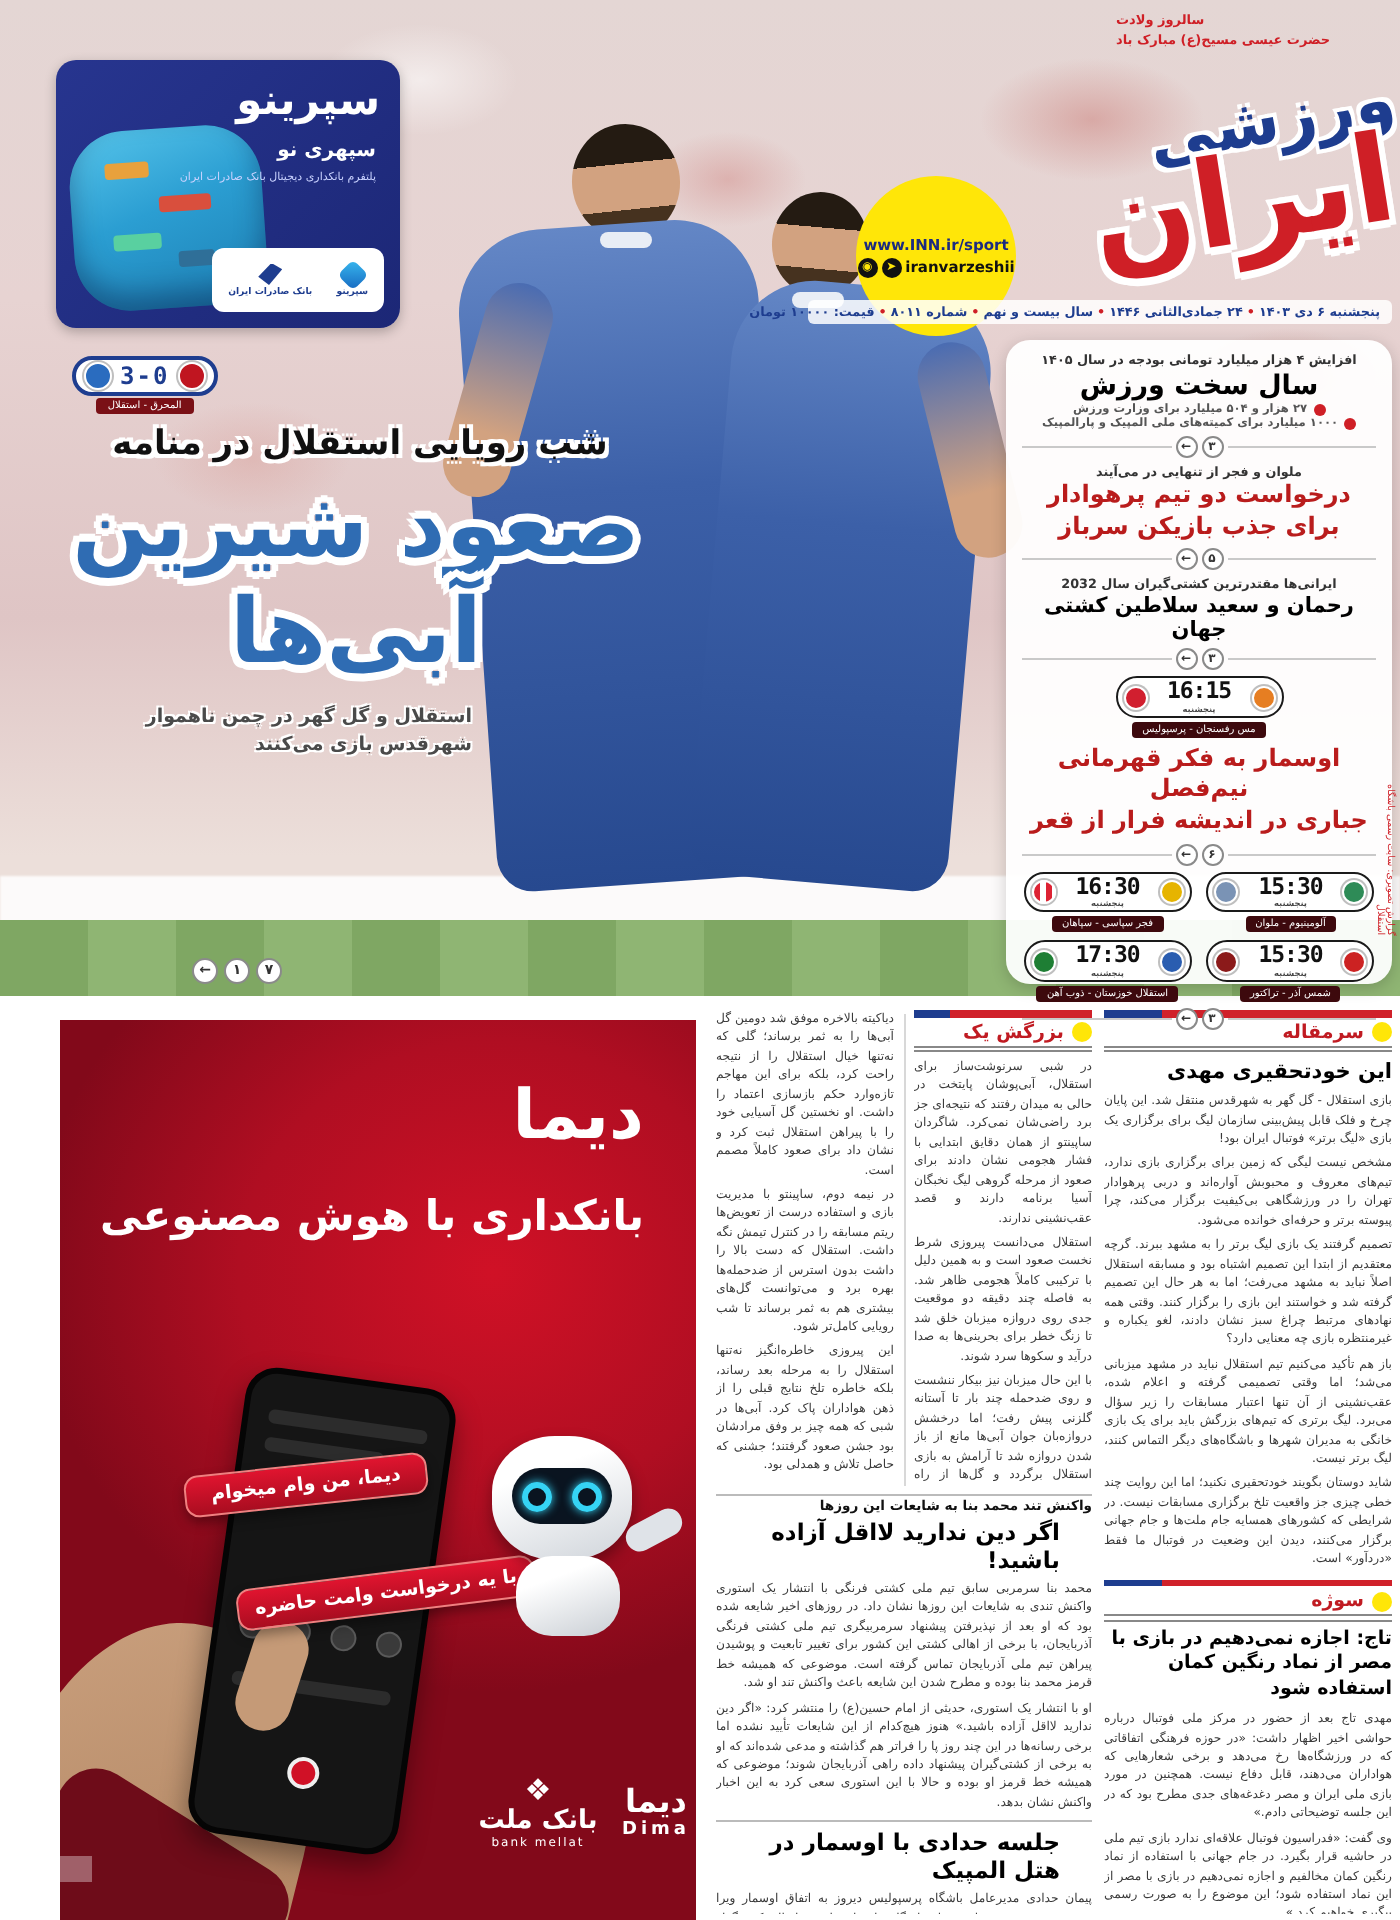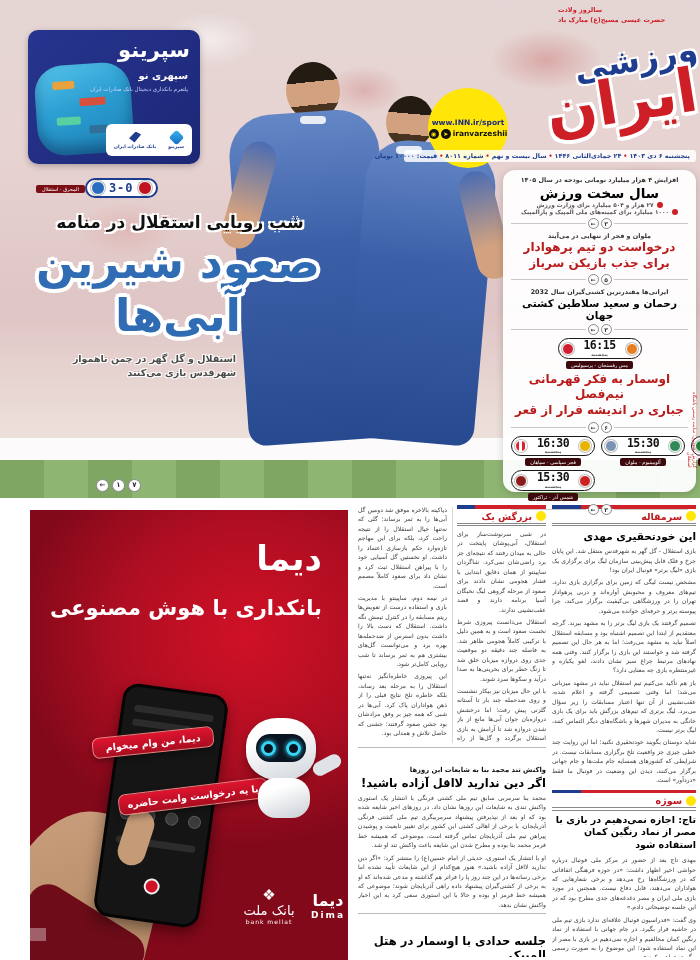--- a/index.html
+++ b/index.html
@@ -54,21 +54,21 @@
 .promo-sub{position:absolute;right:12px;top:40px;color:#fff;font-size:10px;font-weight:bold}
 .promo-tag{position:absolute;right:12px;top:56px;color:#c9d2ff;font-size:5.5px}
 .promo-pill{position:absolute;right:8px;bottom:8px;width:86px;height:32px;background:#fff;border-radius:6px;
  display:flex;align-items:center;justify-content:space-around;padding:2px}
 .ppart{display:flex;flex-direction:column;align-items:center;gap:1px}
 .gem{width:11px;height:11px;border-radius:3px;transform:rotate(45deg);
  background:linear-gradient(135deg,#39b9ef,#1668c0)}
 .sader{width:12px;height:11px;background:#1e3d8f;clip-path:polygon(0 62%,55% 0,100% 28%,45% 100%)}
 .pcap{font-size:4.6px;color:#1e3d8f;font-weight:bold;white-space:nowrap}
 
-.scorewrap{position:absolute;left:36px;top:178px;z-index:4;display:flex;flex-direction:row;align-items:center}
+.scorewrap{position:absolute;left:36px;top:178px;z-index:4;display:flex;flex-direction:column;align-items:center}
 .scorepill{display:flex;align-items:center;gap:4px;background:#fff;border:2px solid #1e3d8f;border-radius:13px;
  padding:1px 4px;direction:ltr}
 .tlogo{width:14px;height:14px;border-radius:50%;border:1.5px solid #fff;box-shadow:0 0 0 1px rgba(0,0,0,.25);background:var(--c,#888)}
 .score{font-family:"DejaVu Sans Mono",monospace;font-size:12px;font-weight:bold;color:#1e3d8f;letter-spacing:1px;direction:ltr}
 .scorecap{margin-top:1px;background:#7a1016;color:#fff;font-size:5px;padding:1px 6px;border-radius:2px;white-space:nowrap}
 .kicker1{position:absolute;left:30px;top:212px;width:300px;font-size:17px;font-weight:900;color:#111;text-align:center;z-index:3;
  text-shadow:-2px -2px 0 #fff,2px -2px 0 #fff,-2px 2px 0 #fff,2px 2px 0 #fff}
 .bighead{position:absolute;left:18px;top:236px;width:320px;text-align:center;color:#2f6cb3;font-weight:900;
  font-size:45px;line-height:1.18;z-index:3;
  text-shadow:-3px -3px 0 #fff,3px -3px 0 #fff,-3px 3px 0 #fff,3px 3px 0 #fff,0 4px 0 #fff,4px 0 0 #fff,-4px 0 0 #fff,0 -4px 0 #fff}
@@ -95,38 +95,38 @@
 .pref .ln{flex:1;height:1px;background:#c9c9c9}
 .pref .pcirc{width:11px;height:11px;font-size:6px;line-height:9px}
 .fixwrap{display:flex;flex-direction:column;align-items:center}
 .pill{display:flex;align-items:center;justify-content:space-between;gap:3px;direction:ltr;background:#fff;
  border:1.6px solid #1a1a1a;border-radius:13px;padding:1px 3px;min-width:84px}
 .pill .tlogo{width:12px;height:12px;border-width:1px}
 .tb{display:flex;flex-direction:column;align-items:center;line-height:1}
 .time{font-family:"DejaVu Sans Mono",monospace;font-size:11.5px;font-weight:bold;color:#111;letter-spacing:-.5px}
 .day{font-size:4.2px;color:#444;font-weight:bold;margin-top:1px}
 .chip{margin-top:2px;background:#3d090d;color:#fff;font-size:5px;padding:1px 5px;border-radius:2px;white-space:nowrap}
-.fgrid{display:grid;grid-template-columns:1fr 1fr 1fr;gap:4px 6px;direction:ltr;justify-items:center;margin-top:3px}
+.fgrid{display:grid;grid-template-columns:1fr 1fr;gap:4px 6px;direction:ltr;justify-items:center;margin-top:3px}
 .fcell{display:flex;flex-direction:column;align-items:center}
 
 .secbar{height:3.5px;background:linear-gradient(90deg,#1e3d8f 0 20%,#d0212a 20%);margin-bottom:2px}
 .seclabel{display:flex;align-items:center;gap:4px;margin:1px 0}
 .seclabel .ydot{width:10px;height:10px;border-radius:50%;background:#ffe608;flex:0 0 auto}
 .seclabel .lt{font-size:9.5px;font-weight:900;color:#c01b22}
 .rules{border-top:1px solid #888;margin-top:1px}
 .rules2{border-top:1px solid #888;margin:1.5px 0 3px}
 
 .mid{position:absolute;left:358px;top:505px;width:188px;height:452px;overflow:hidden}
 .cols{display:flex;gap:0;height:238px;overflow:hidden}
 .col{width:89px;overflow:hidden}
 .colsep{width:1px;background:#d8d8d8;margin:2px 4.5px 0}
 p.bd{font-size:6.1px;line-height:1.55;color:#3a3a3a;text-align:justify;margin-bottom:3px}
-.sec{border-top:1px solid #bbb;margin-top:4px;padding-top:18px}
+.sec{border-top:1px solid #bbb;margin-top:4px;padding-top:1px}
 .sk{font-size:6.8px;font-weight:900;color:#111}
-.sh{font-size:11.5px;font-weight:900;color:#000;margin:2px 0 3px}
+.sh{font-size:11.5px;font-weight:900;color:#000;margin:2px 16px 3px}
 
 .opin{position:absolute;left:552px;top:505px;width:144px;height:452px;overflow:hidden}
 .author{display:flex;align-items:center;gap:5px;padding:3px 0;border-bottom:1px solid #bbb;margin-bottom:3px}
 .aph{width:24px;height:24px;border-radius:50%;background:#ffe608;position:relative;overflow:hidden;flex:0 0 auto}
 .aph .f{position:absolute;left:7px;top:4px;width:10px;height:10px;border-radius:50%;
  background:linear-gradient(180deg,#241b12 0 40%,#d2a280 40%)}
 .aph .b{position:absolute;left:4px;top:14px;width:16px;height:10px;border-radius:8px 8px 0 0;background:#333}
 .aname{font-size:7.5px;font-weight:900;color:#111}
 .arole{font-size:4.8px;color:#777}
 .oph{font-size:10.5px;font-weight:900;color:#000;margin:2px 0 3px;line-height:1.35}
@@ -149,21 +149,21 @@
 .eye{width:15px;height:15px;border-radius:50%;border:3px solid #35d4f5;box-shadow:0 0 5px #35d4f5}
 .robot-body{position:absolute;left:228px;top:268px;width:52px;height:40px;border-radius:18px;
  background:linear-gradient(160deg,#ffffff 30%,#c9ced4 100%)}
 .robot-arm{position:absolute;left:282px;top:248px;width:30px;height:14px;border-radius:8px;background:#dfe3e8;transform:rotate(-28deg)}
 .hand{position:absolute;left:-26px;top:300px;width:150px;height:200px;border-radius:50% 45% 0 0/55% 50% 0 0;
  background:linear-gradient(150deg,#caa07e,#ad815d);transform:rotate(14deg)}
 .thumb{position:absolute;left:92px;top:300px;width:28px;height:56px;border-radius:14px;background:#c59a77;transform:rotate(18deg)}
 .sleeve{position:absolute;left:-30px;top:392px;width:130px;height:120px;background:#6e0c19;transform:rotate(32deg);border-radius:20px}
 .mellat{position:absolute;left:196px;top:378px;width:86px;text-align:center;color:#fff}
 .mellat .g{font-size:15px;line-height:1}
-.mellat .fa{font-size:13px;font-weight:400}
+.mellat .fa{font-size:13px;font-weight:700}
 .mellat .en{font-size:6px;letter-spacing:1px}
 .dlogo{position:absolute;left:268px;top:382px;width:60px;text-align:center;color:#fff}
 .dlogo .fa{font-size:16px;font-weight:900;line-height:1.1}
 .dlogo .en{font-size:9px;font-weight:bold;letter-spacing:2px}
 .wm{position:absolute;left:0;top:928px;width:46px;height:13px;background:rgba(255,255,255,.35);color:#fff;
  font-size:8px;font-weight:bold;display:flex;align-items:center;justify-content:center;z-index:9}
 </style>
 </head>
 <body>
 

